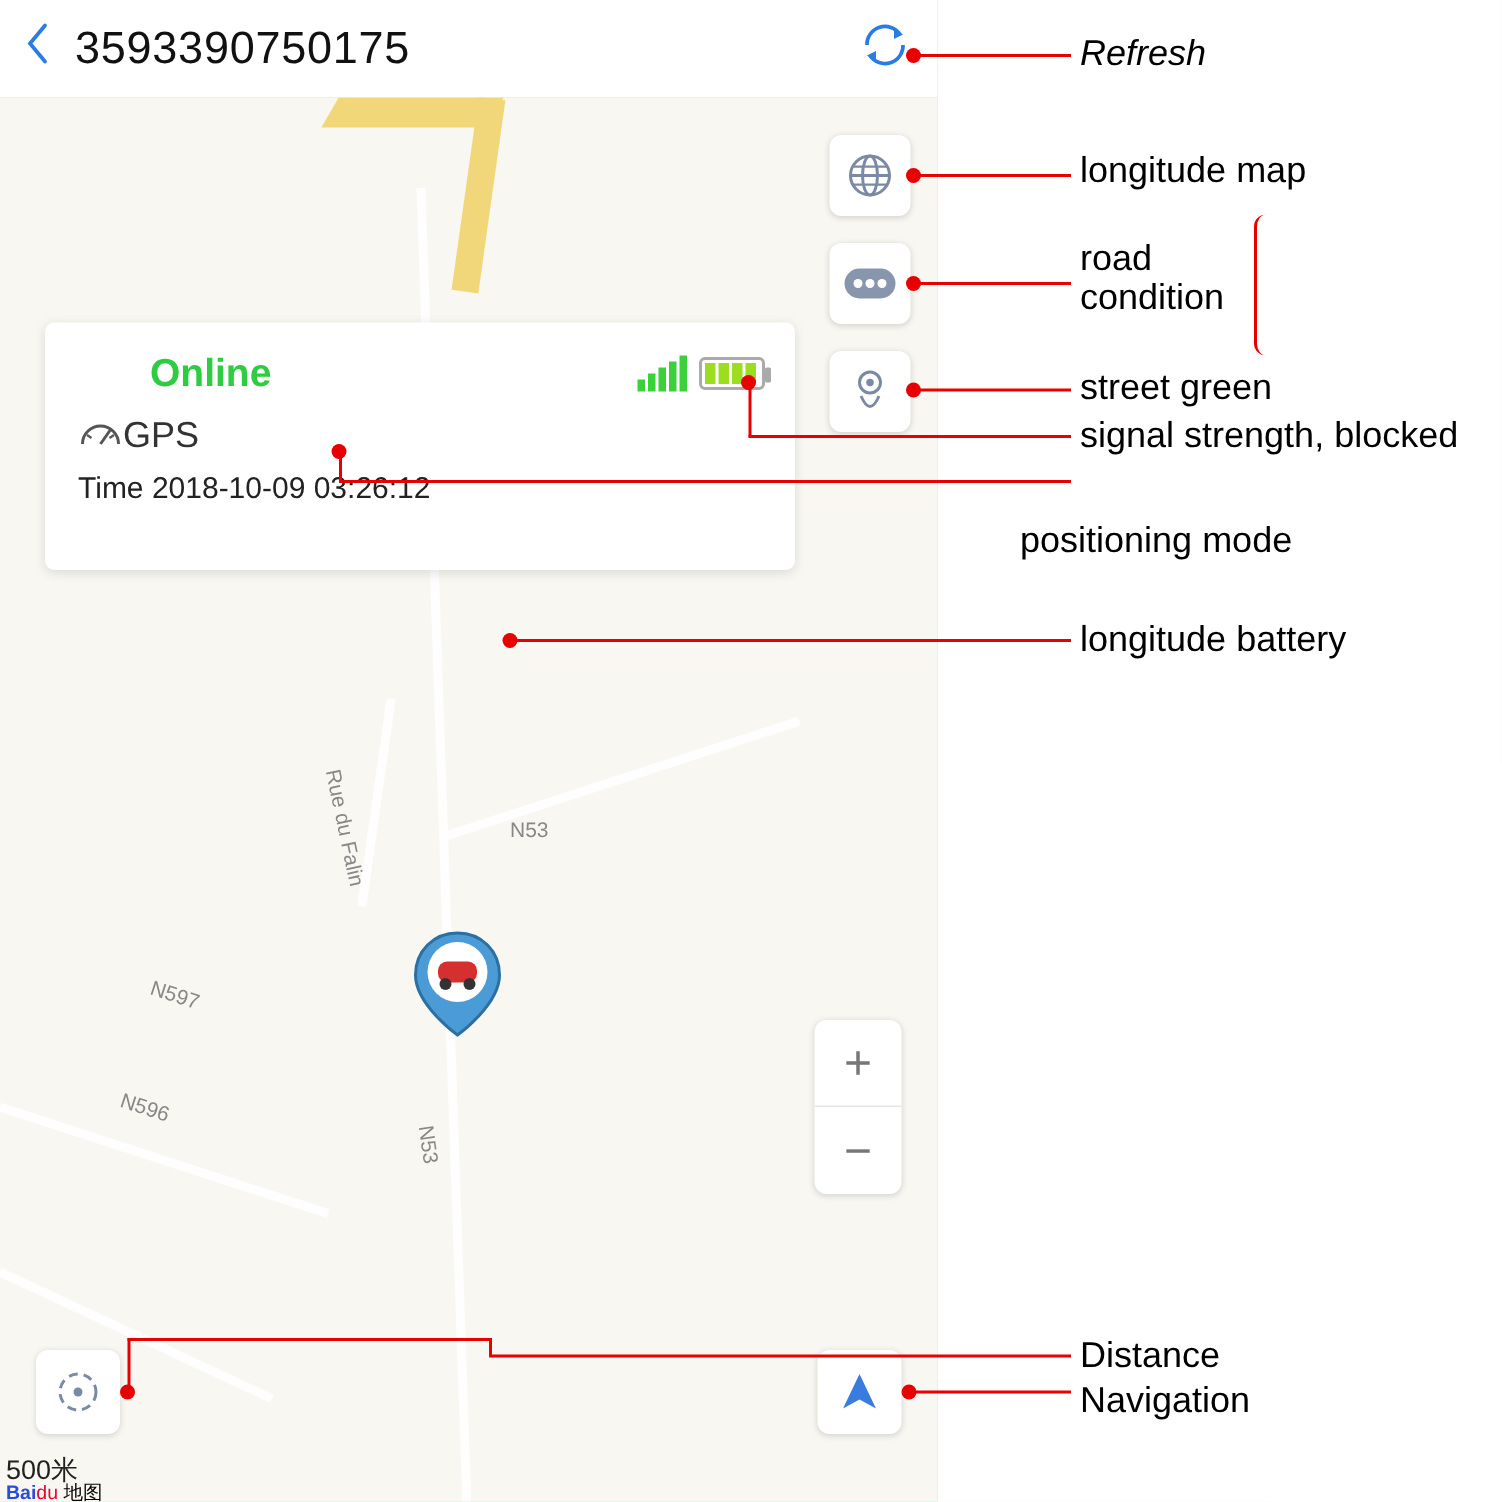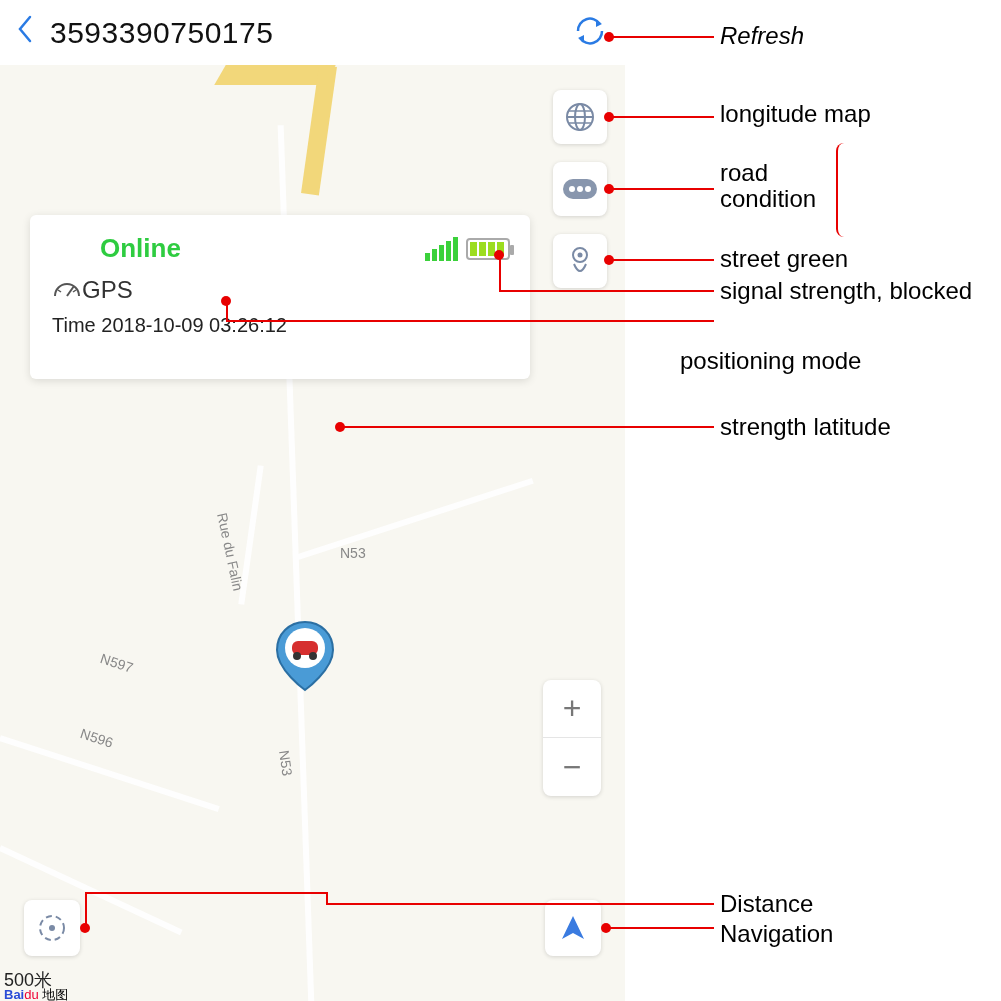--- a/index.html
+++ b/index.html
@@ -230,21 +230,21 @@
 <div class="line" style="left:499px; top:254px; width:2px; height:37px;"></div>
 <div class="ann" style="left:720px; top:277px;">signal strength, blocked</div>
 
 <div class="dot" style="left:226px; top:301px;"></div>
 <div class="line" style="left:226px; top:320px; width:488px; height:2px;"></div>
 <div class="line" style="left:226px; top:300px; width:2px; height:21px;"></div>
 <div class="ann" style="left:680px; top:307px;margin-top:40px;">positioning mode</div>
 
 <div class="dot" style="left:340px; top:427px;"></div>
 <div class="line" style="left:340px; top:426px; width:374px; height:2px;"></div>
-<div class="ann" style="left:720px; top:413px;">strength latitude</div>
+<div class="ann" style="left:720px; top:413px;">longitude battery</div>
 
 <div class="dot" style="left:85px; top:928px;"></div>
 <div class="line" style="left:85px; top:892px; width:2px; height:36px;"></div>
 <div class="line" style="left:85px; top:892px; width:242px; height:2px;"></div>
 <div class="line" style="left:326px; top:892px; width:2px; height:12px;"></div>
 <div class="line" style="left:326px; top:903px; width:388px; height:2px;"></div>
 <div class="ann" style="left:720px; top:890px;text-align:center;">Distance</div>
 
 <div class="dot" style="left:606px; top:928px;"></div>
 <div class="line" style="left:606px; top:927px; width:108px; height:2px;"></div>

